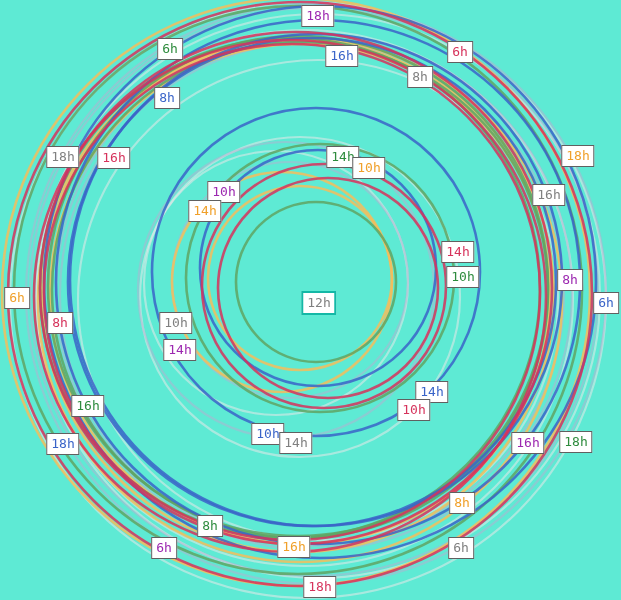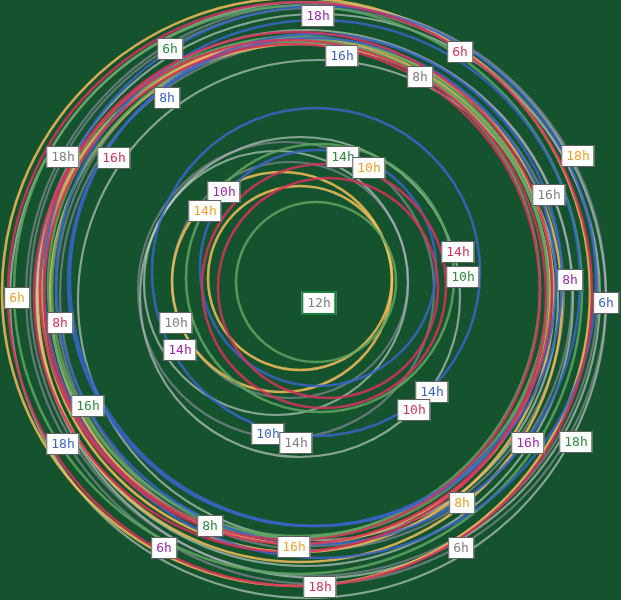--- a/index.html
+++ b/index.html
@@ -1,25 +1,25 @@
 <!DOCTYPE html>
 <html><head>
 <meta charset="utf-8">
 <style>
   html,body{margin:0;padding:0;background:#ffffff;}
   body{width:621px;height:600px;overflow:hidden;
        font-family:"DejaVu Sans Mono","Liberation Mono",monospace;}
-  #stage{position:relative;width:621px;height:600px;background:#14532d;}
+  #stage{position:relative;width:621px;height:600px;background:#5eead4;}
   #plot{position:absolute;left:0;top:0;width:621px;height:600px;}
   .lbl{position:absolute;background:#ffffff;border:1px solid #606060;
        font-family:"DejaVu Sans Mono","Liberation Mono",monospace;
        font-size:13px;line-height:13px;padding:3px 4px 4px 4px;
        white-space:nowrap;transform:translate(-50%,-50%);
        box-sizing:border-box;}
-  .lbl.center{border:2px solid #15803d;}
+  .lbl.center{border:2px solid #14b8a6;}
 </style>
 </head>
 <body>
 
 <div id="stage">
   <svg id="plot" viewBox="0 0 621 600" xmlns="http://www.w3.org/2000/svg">
     <g id="circle-layer">
         <circle cx="308" cy="300" r="298" fill="none" stroke="#e8e8e8" stroke-width="2.2" stroke-opacity="0.55"></circle>
         <circle cx="305" cy="298" r="268" fill="none" stroke="#e8e8e8" stroke-width="2.2" stroke-opacity="0.55"></circle>
         <circle cx="300" cy="297" r="160" fill="none" stroke="#e8e8e8" stroke-width="2.2" stroke-opacity="0.55"></circle>

